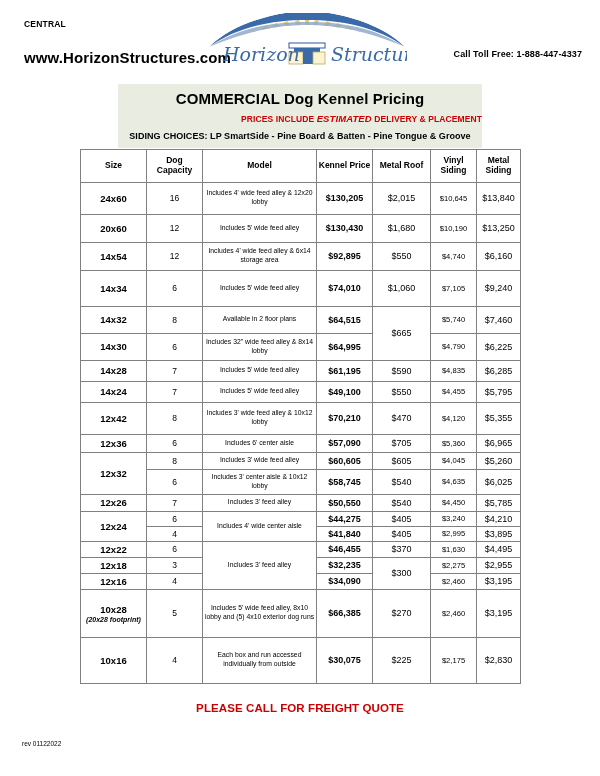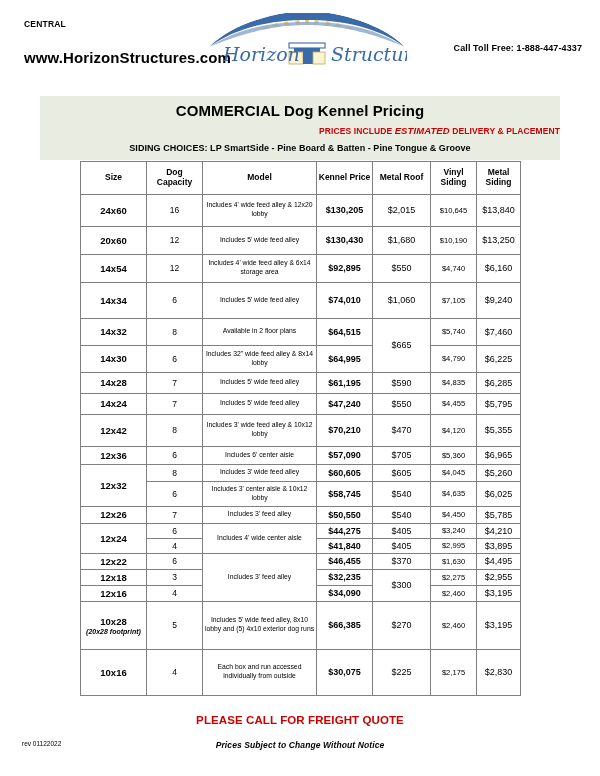--- a/index.html
+++ b/index.html
@@ -34,38 +34,38 @@
     position: absolute;
     left: 24px;
     top: 49px;
     font-size: 15px;
     font-weight: bold;
     letter-spacing: 0.1px;
   }
   .hdr-phone {
     position: absolute;
     right: 18px;
-    top: 43px;
+    top: 49px;
     font-size: 9px;
     font-weight: bold;
     letter-spacing: 0.1px;
   }
   .logo-wrap {
     position: absolute;
     left: 207px;
     top: 13px;
     width: 200px;
     height: 58px;
   }
   .logo-wrap svg { display: block; }
 
   
   .title-band {
-    margin: 16px auto 0 auto;
-    width: 520px;
+    margin: 4px auto 0 auto;
+    width: 364px;
     background: #e9ede1;
     padding: 6px 0 7px 0;
     box-sizing: border-box;
   }
   .title-main {
     text-align: center;
     font-size: 15px;
     font-weight: bold;
     color: #000;
     letter-spacing: 0.1px;
@@ -352,21 +352,21 @@
         <td class="kennel">$61,195</td>
         <td class="roof">$590</td>
         <td class="vinyl">$4,835</td>
         <td class="metal">$6,285</td>
       </tr>
 
       <tr style="height:21px">
         <td class="size">14x24</td>
         <td class="cap">7</td>
         <td class="model">Includes 5' wide feed alley</td>
-        <td class="kennel">$47,240</td>
+        <td class="kennel">$49,100</td>
         <td class="roof">$550</td>
         <td class="vinyl">$4,455</td>
         <td class="metal">$5,795</td>
       </tr>
 
       <tr style="height:32px">
         <td class="size">12x42</td>
         <td class="cap">8</td>
         <td class="model">Includes 3' wide feed alley &amp; 10x12 lobby</td>
         <td class="kennel">$70,210</td>
@@ -482,14 +482,13 @@
     </tbody>
   </table>
 </div>
 
 <div class="footer-warn">
   <div>PLEASE CALL FOR FREIGHT QUOTE</div>
 </div>
 
 <div class="footer-bottom">
   <div class="rev">rev 01122022</div>
-  <div class="subject">Prices Subject to Change Without Notice</div>
 </div>
 
 </body></html>

